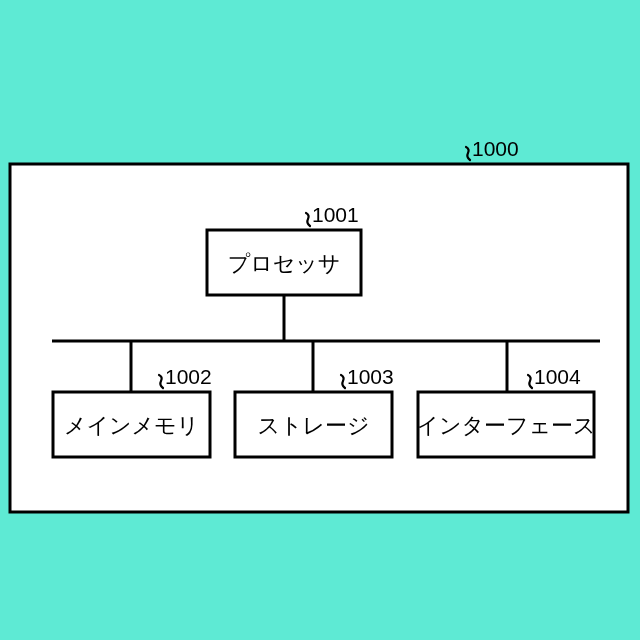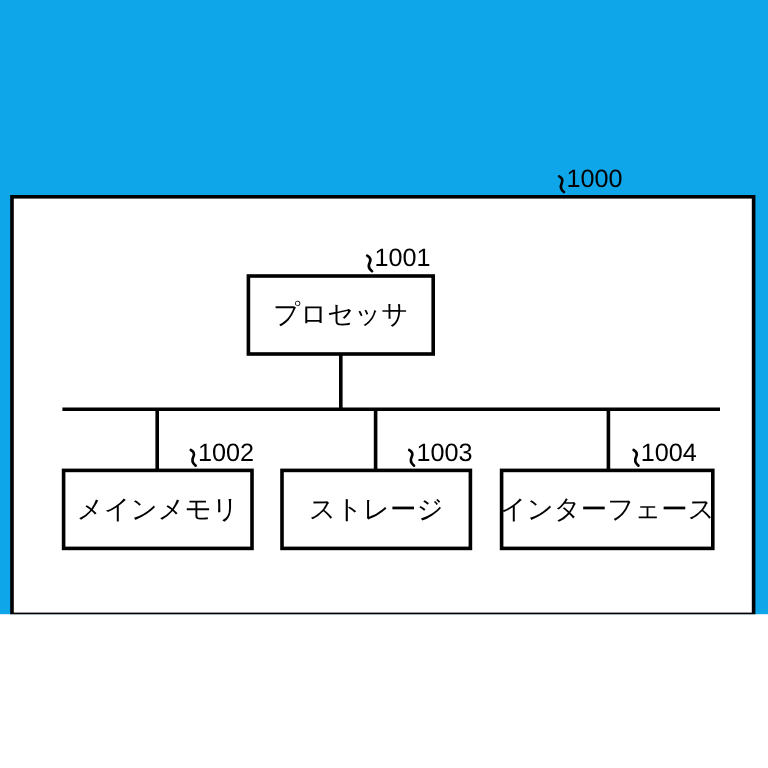--- a/index.html
+++ b/index.html
@@ -7,22 +7,22 @@
     margin: 0;
     padding: 0;
     background: #ffffff;
   }
   body {
     font-family: "Liberation Sans", "DejaVu Sans", sans-serif;
   }
   #figure-root {
     position: relative;
     width: 640px;
-    height: 512px;
-    background: #0ea5e9;
+    height: 640px;
+    background: #5eead4;
     overflow: hidden;
   }
   #figure-svg {
     position: absolute;
     left: 0;
     top: 0;
     width: 640px;
     height: 640px;
     display: block;
   }

